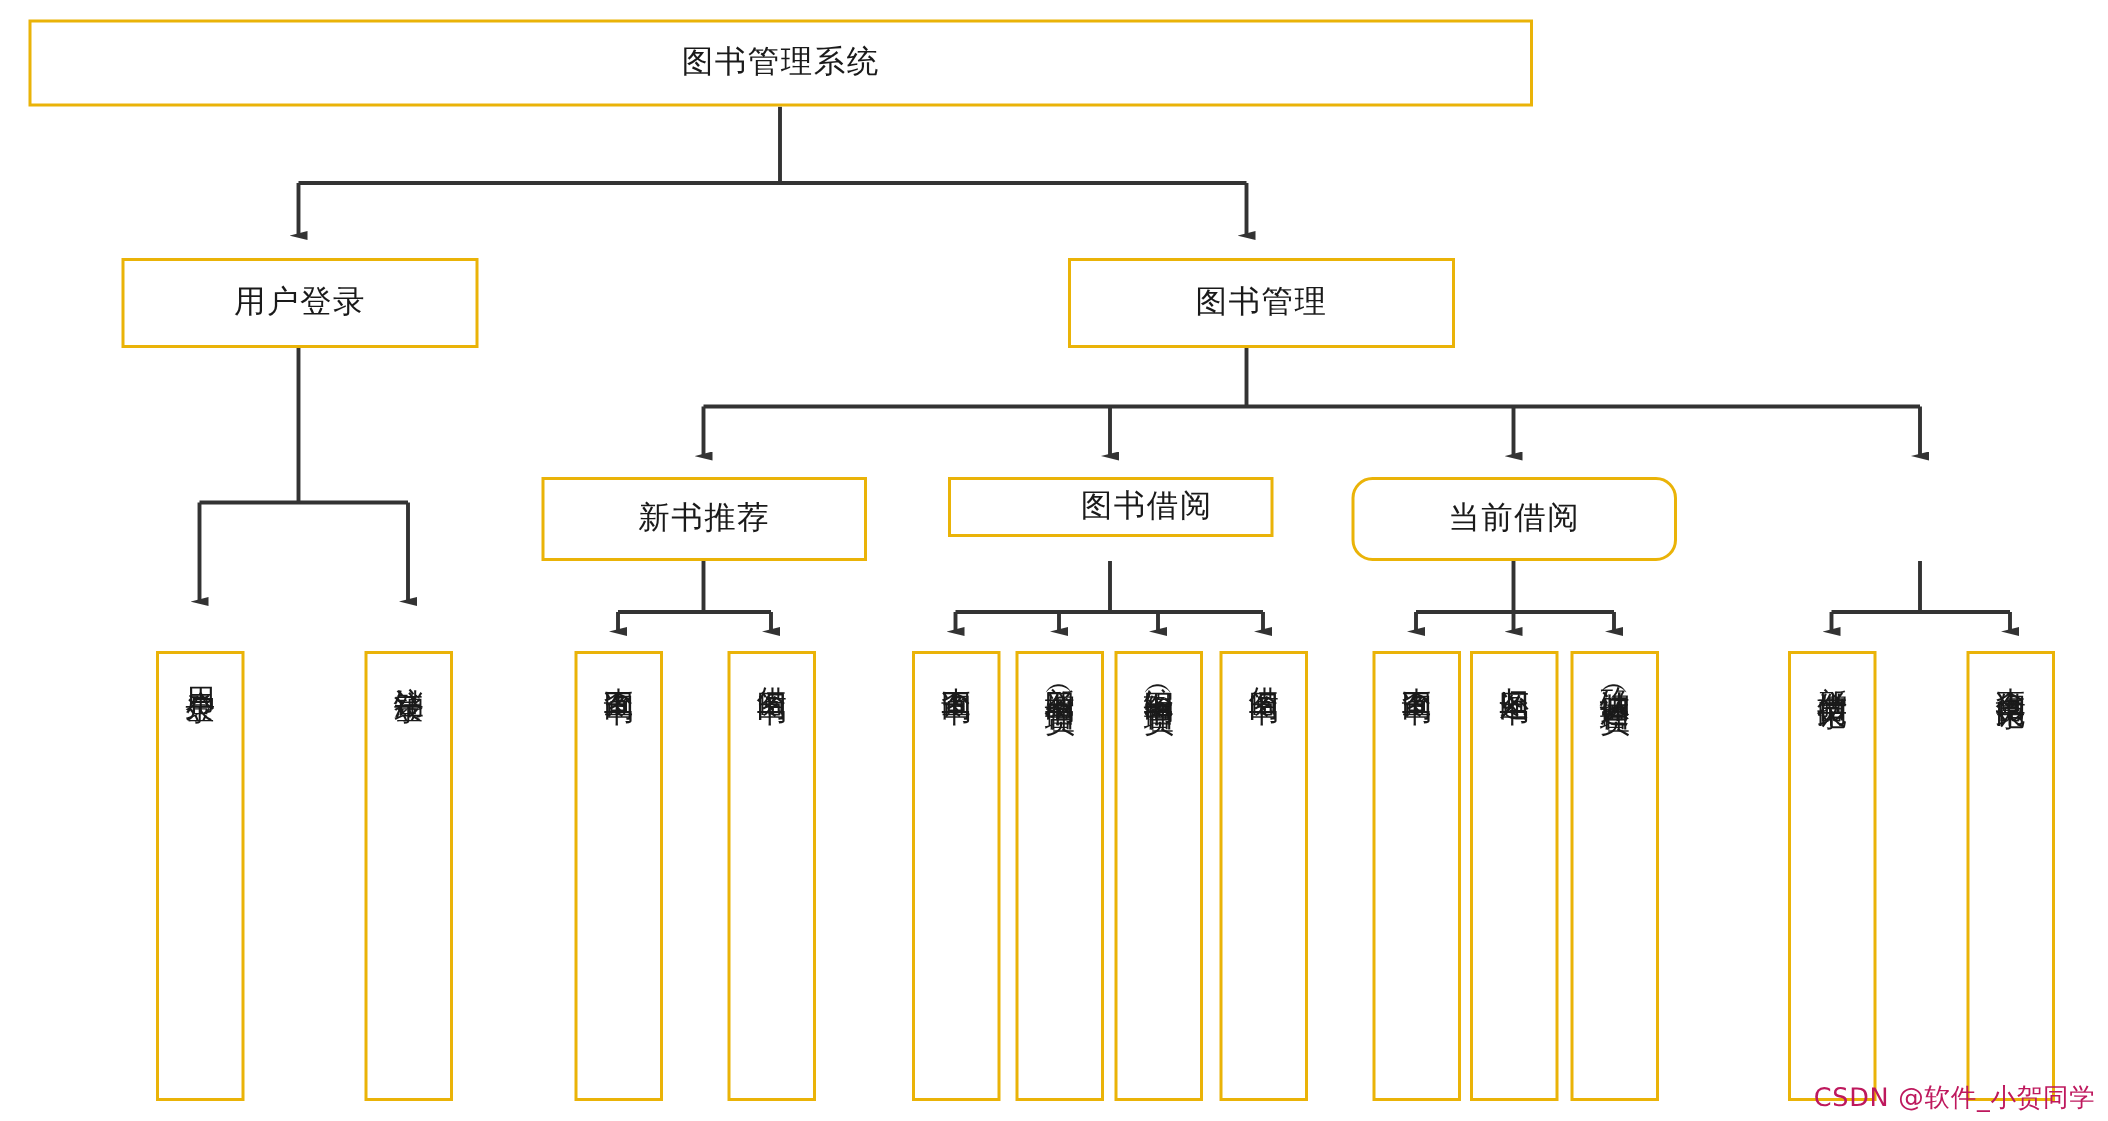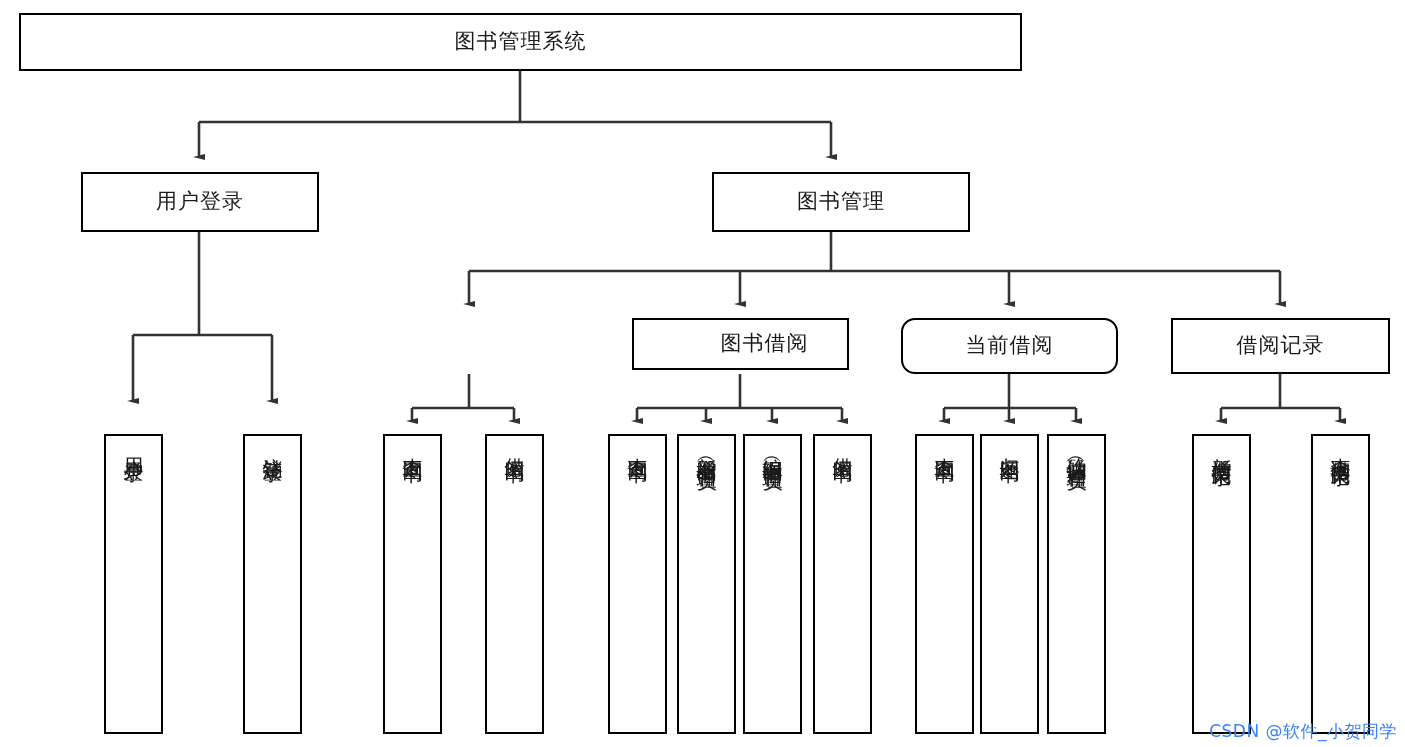--- a/index.html
+++ b/index.html
@@ -22,21 +22,21 @@
     left: 0;
     top: 0;
     width: 1405px;
     height: 747px;
     pointer-events: none;
   }
   .node {
     position: absolute;
     box-sizing: border-box;
     background: #ffffff;
-    border: 2px solid #000000;
+    border: 2px solid #eab308;
     display: flex;
     align-items: center;
     justify-content: center;
     color: #1a1a1a;
   }
   .node.horiz {
     font-size: 21px;
     letter-spacing: 1px;
     line-height: 1.2;
   }
@@ -55,21 +55,21 @@
     display: block;
   }
   .leaf.tall .vtext {
     padding-top: 0px;
   }
   .watermark {
     position: absolute;
     right: 8px;
     bottom: 4px;
     font-size: 17px;
-    color: #3b82f6;
+    color: #be185d;
     letter-spacing: 0.5px;
     white-space: nowrap;
     user-select: none;
   }
 </style>
 </head>
 <body>
 
 <div id="canvas">
 
@@ -130,32 +130,32 @@
   </div>
 
   <div class="node horiz" style="left:81px; top:172px; width:238px; height:60px;">
     <span>用户登录</span>
   </div>
 
   <div class="node horiz" style="left:712px; top:172px; width:258px; height:60px;">
     <span>图书管理</span>
   </div>
 
-
-  <div class="node horiz" style="left:632px; top:318px; width:217px; height:52px;padding-left:48px;">
+  <div class="node horiz" style="left:361px; top:318px; width:217px; height:56px;">
+    <span>新书推荐</span>
+  </div>
+
+  <div class="node horiz" style="left:632px; top:318px; width:217px; height:40px;padding-left:48px;">
     <span>图书借阅</span>
   </div>
 
   <div class="node horiz" style="left:901px; top:318px; width:217px; height:56px;border-radius:14px;">
     <span>当前借阅</span>
   </div>
 
-  <div class="node horiz" style="left:1171px; top:318px; width:219px; height:56px;">
-    <span>借阅记录</span>
-  </div>
 
   <div class="node leaf" style="left:104px; top:434px; width:59px; height:300px;">
     <span class="vtext">用户登录</span>
   </div>
 
   <div class="node leaf" style="left:243px; top:434px; width:59px; height:300px;">
     <span class="vtext">注销登录</span>
   </div>
 
   <div class="node leaf" style="left:383px; top:434px; width:59px; height:300px;">

